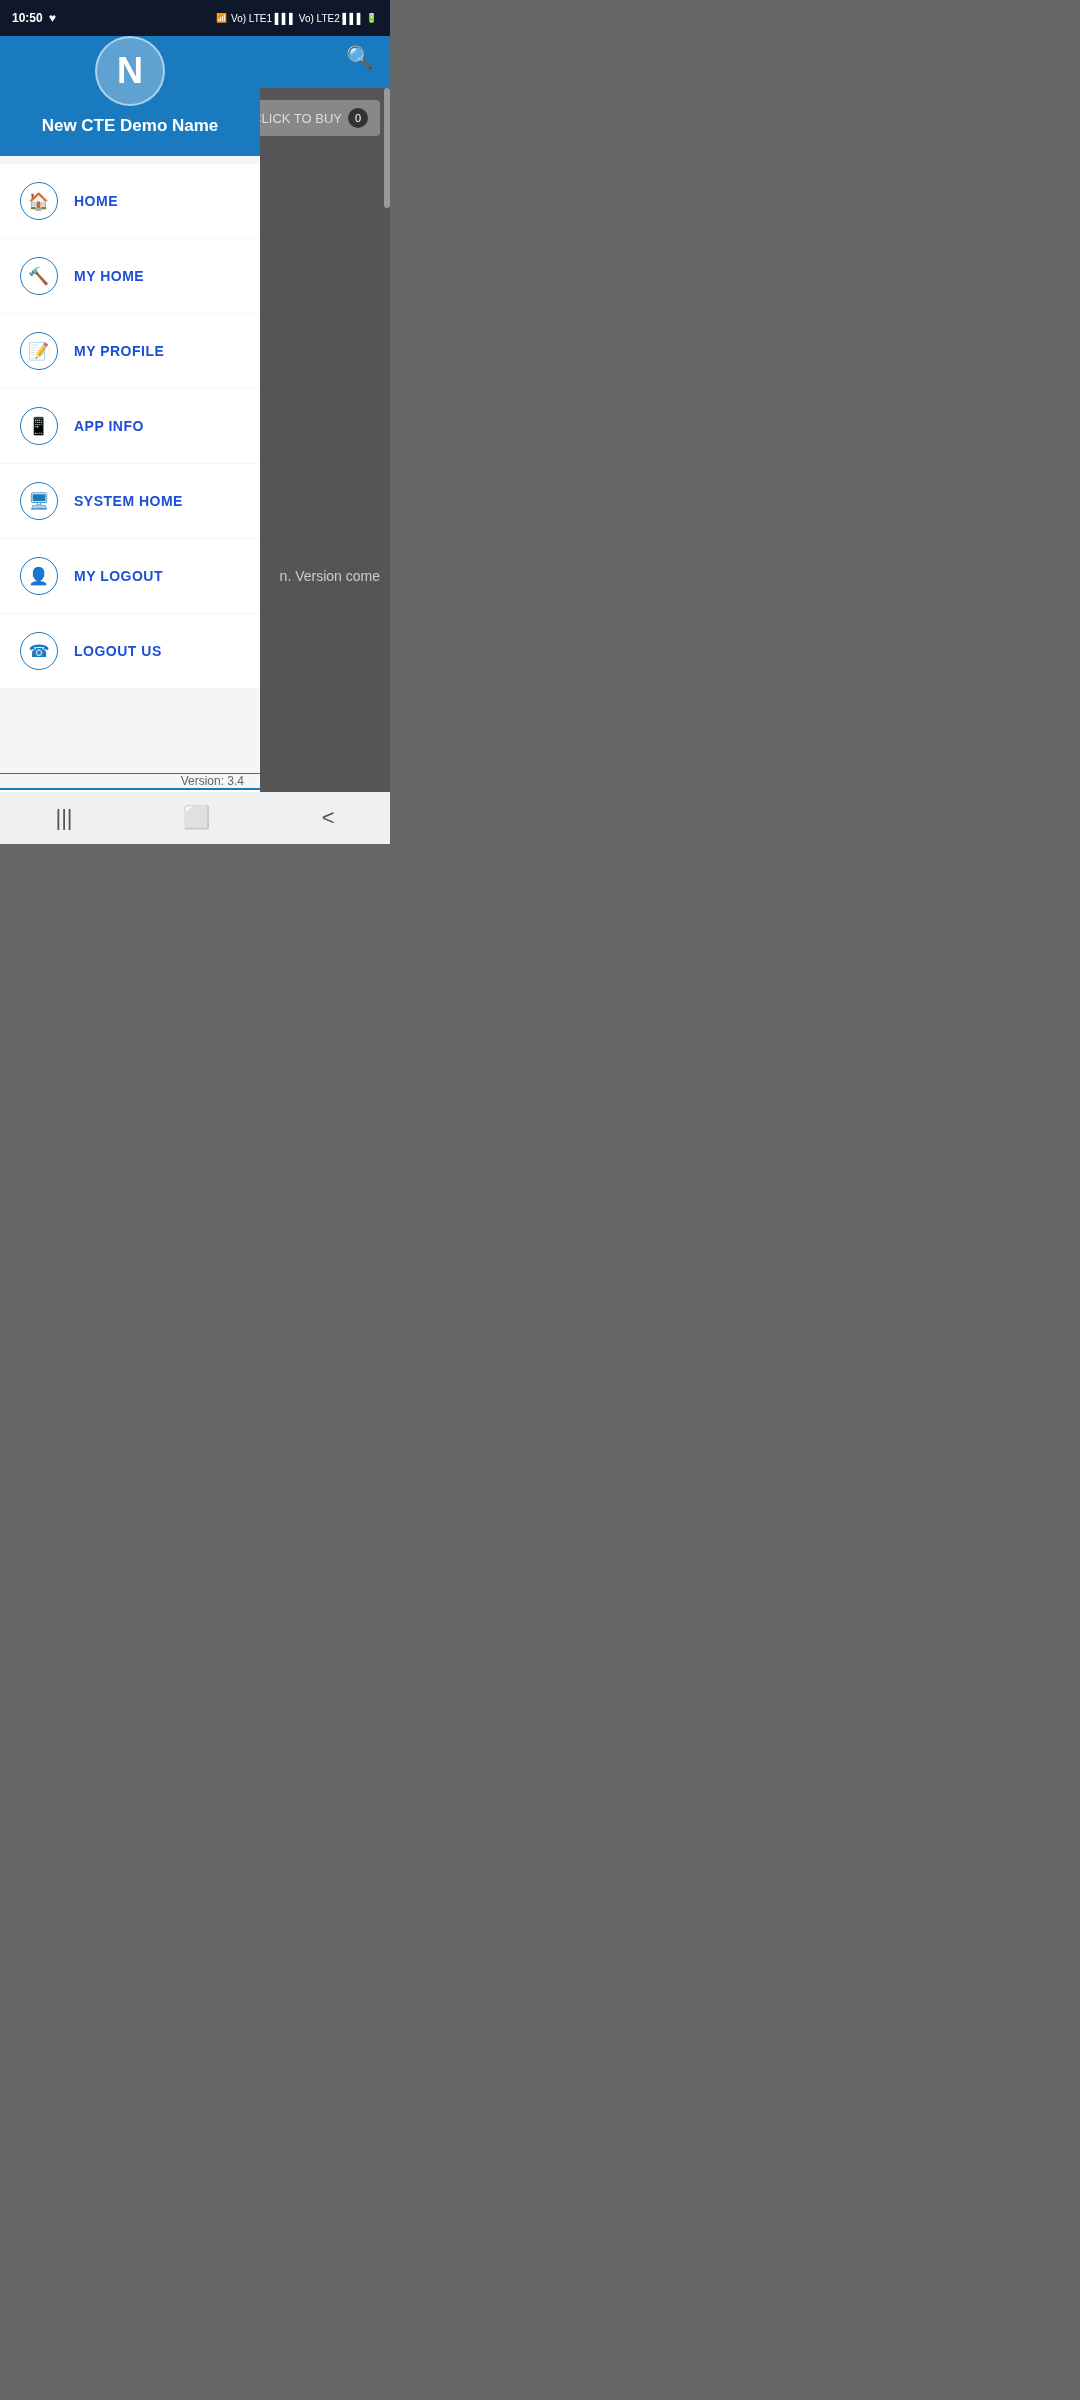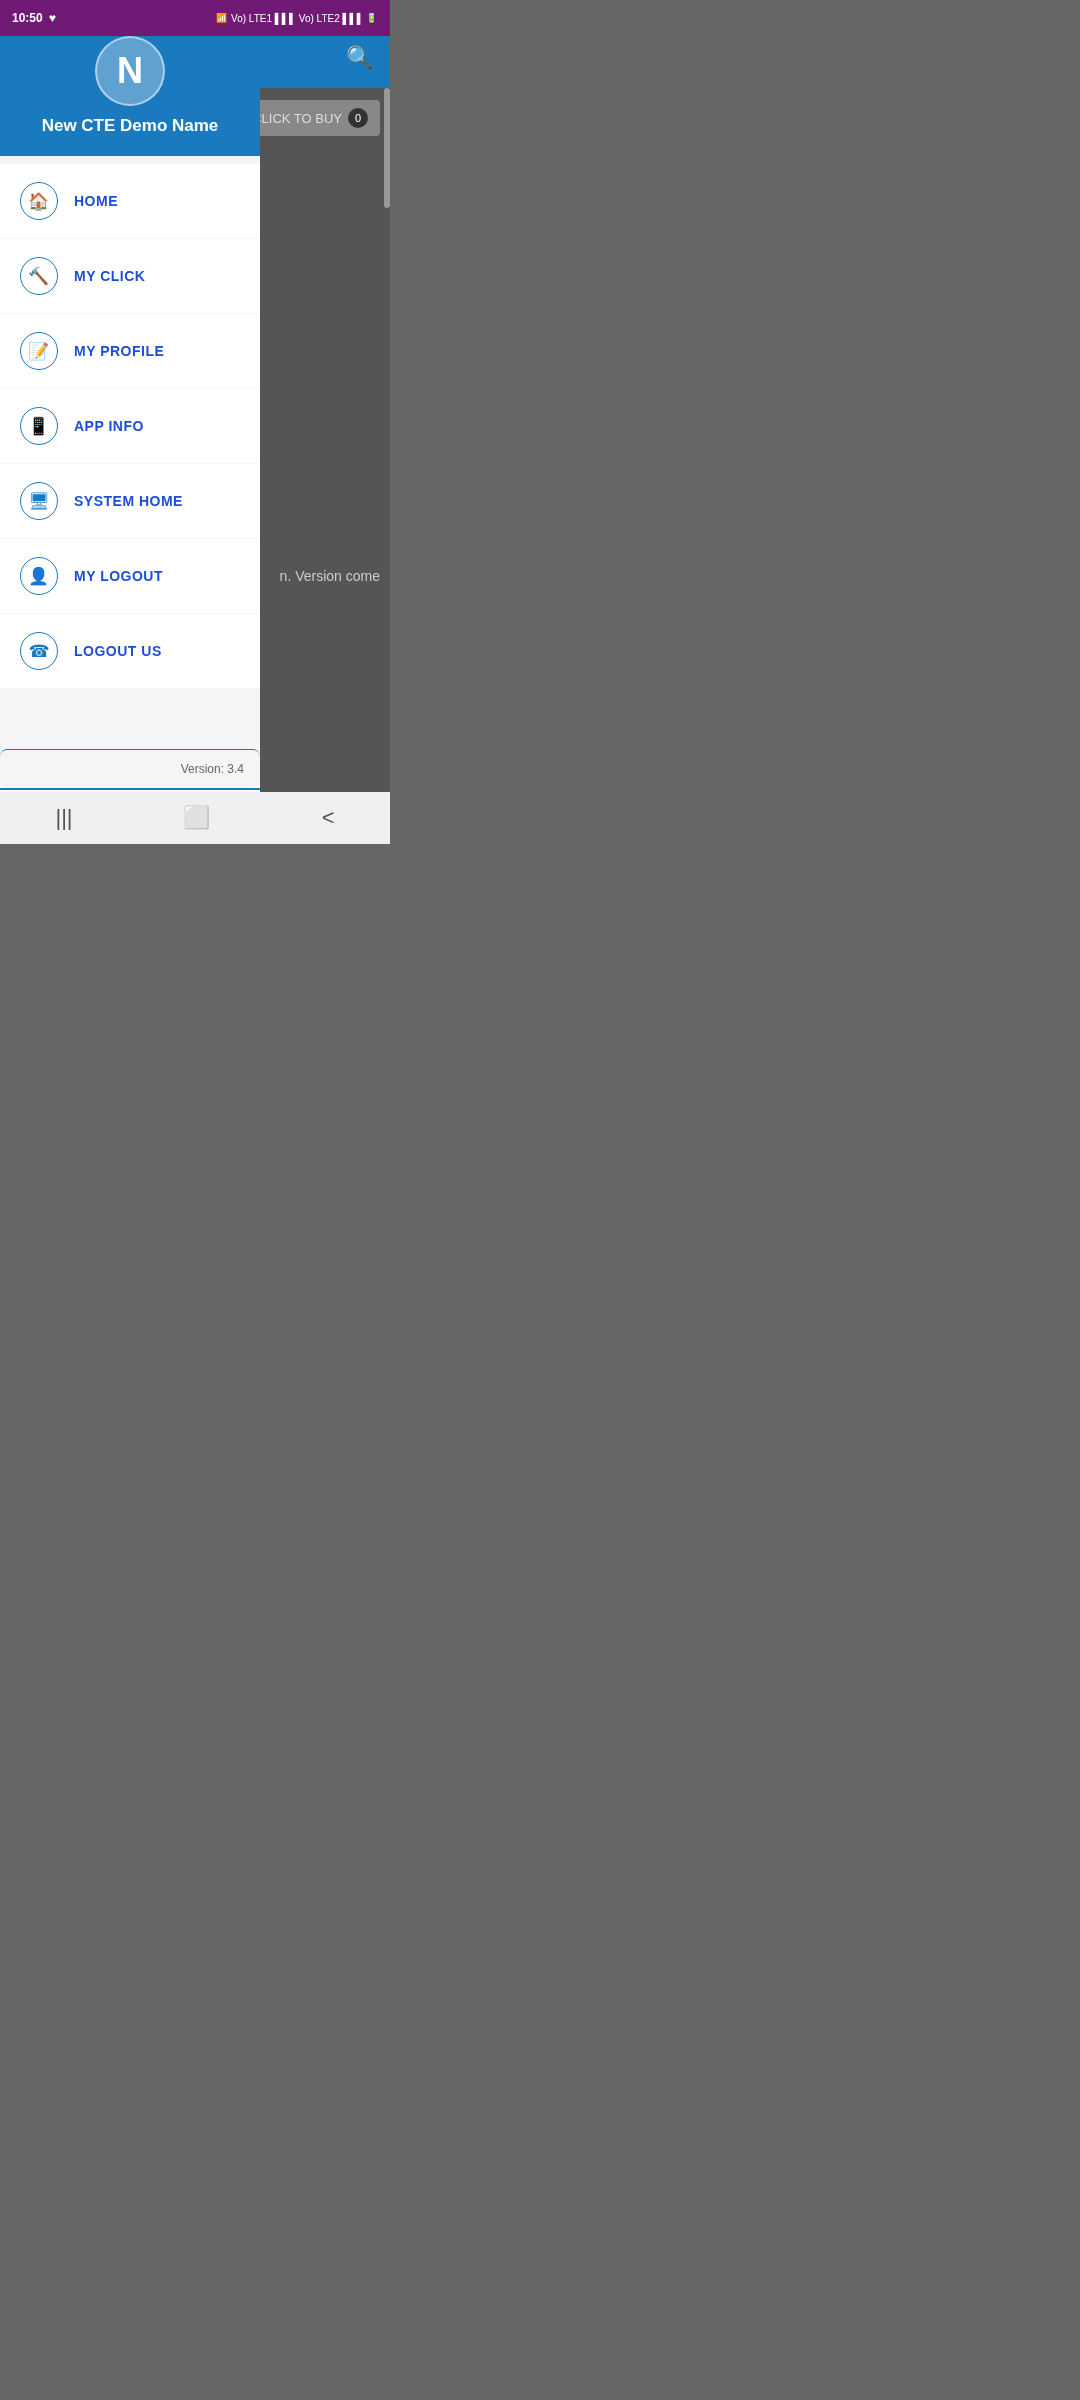--- a/index.html
+++ b/index.html
@@ -14,21 +14,21 @@
       position: relative;
     }
 
     
     .status-bar {
       position: absolute;
       top: 0;
       left: 0;
       right: 0;
       height: 28px;
-      background: #701a75;
+      background: #0f172a;
       display: flex;
       align-items: center;
       justify-content: space-between;
       padding: 18px 12px;
       z-index: 100;
     }
 
     .status-left {
       display: flex;
       align-items: center;
@@ -184,26 +184,25 @@
 
     .menu-label {
       font-size: 14px;
       font-weight: bold;
       color: #1d4ed8;
       letter-spacing: 0.5px;
     }
 
     .drawer-version {
       text-align: right;
-      padding: 12px 16px;
+      padding: 0 16px;
       font-size: 12px;
       color: #666;
       background: #f5f5f5;
       border-top: 1px solid #1a7abf;
-      border-radius: 7px;
     }
 
     .drawer-logout {
       display: flex;
       align-items: center;
       justify-content: center;
       gap: 10px;
       padding: 16px;
       background: white;
       cursor: pointer;
@@ -294,21 +293,21 @@
 
   <div class="drawer-menu">
 
     <div class="menu-item">
       <div class="menu-icon">🏠</div>
       <span class="menu-label">HOME</span>
     </div>
 
     <div class="menu-item">
       <div class="menu-icon">🔨</div>
-      <span class="menu-label">MY CLICK</span>
+      <span class="menu-label">MY HOME</span>
     </div>
 
     <div class="menu-item">
       <div class="menu-icon">📝</div>
       <span class="menu-label">MY PROFILE</span>
     </div>
 
     <div class="menu-item">
       <div class="menu-icon">📱</div>
       <span class="menu-label">APP INFO</span>

